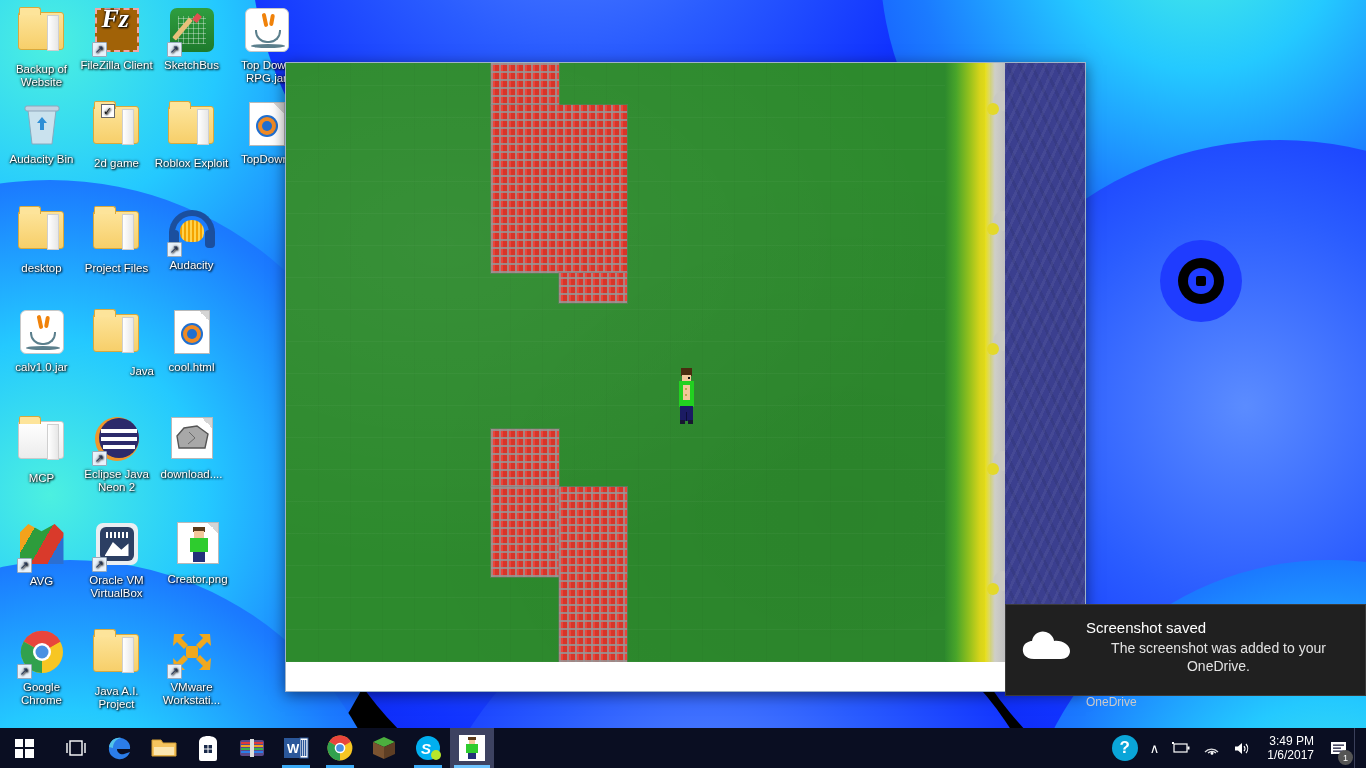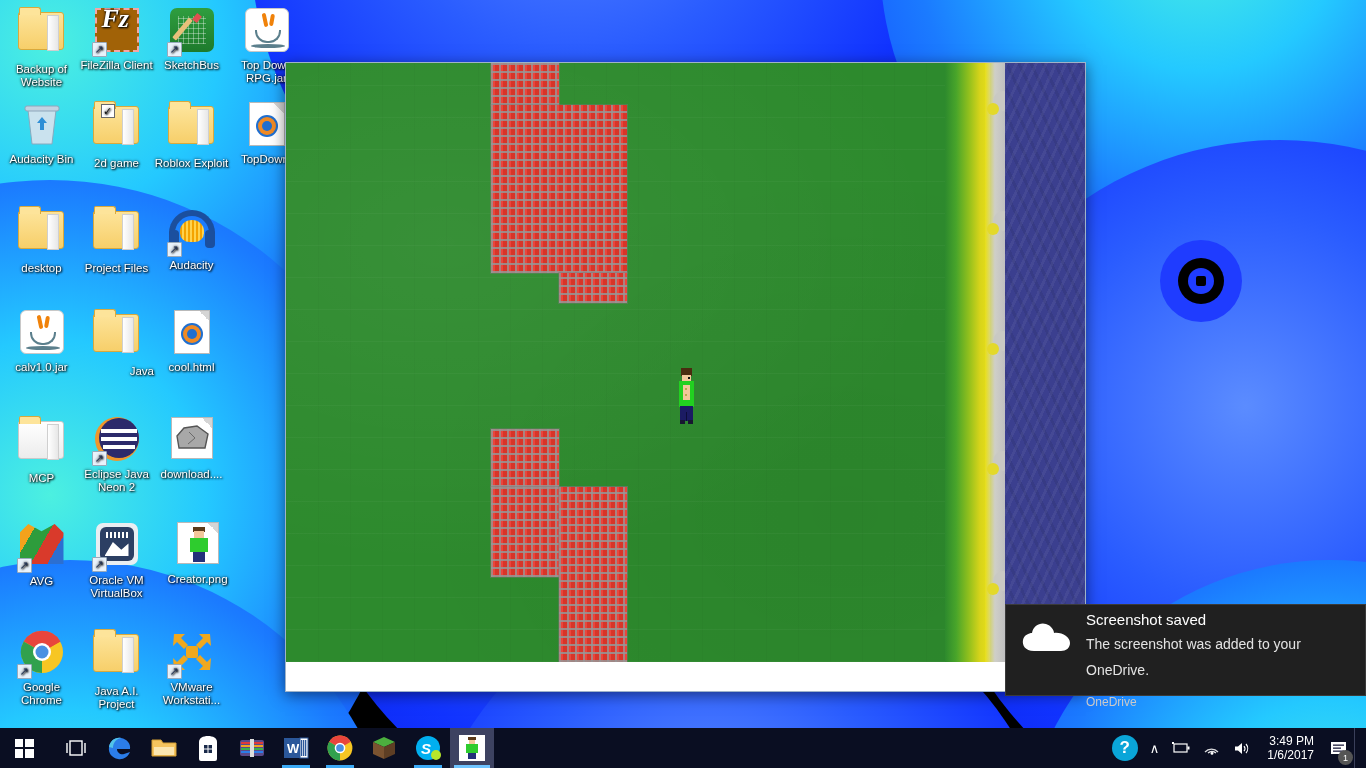--- a/index.html
+++ b/index.html
@@ -177,27 +177,27 @@
   .p-btn2  { left:7px;  top:26px;width:2px;  height:2px;  background:#b8a84a; }
   .p-legs  { left:2px;  top:38px;width:13px; height:15px; background:#1b1b63; }
   .p-gap   { left:8px;  top:44px;width:1px;  height:9px;  background:#0d0d3a; }
   .p-shoeL { left:2px;  top:52px;width:5px;  height:4px;  background:#171730; }
   .p-shoeR { left:10px; top:52px;width:5px;  height:4px;  background:#171730; }
 
   
   #toast{
     position:absolute; left:1005px; top:604px; width:361px; height:92px;
     background:#202020; border:1px solid #3a3a3a;
-    display:flex; padding:6px 14px 10px 14px; gap:12px;
+    display:flex; padding:14px 14px 10px 14px; gap:12px;
   }
   #toast-cloud{ width:54px; flex:0 0 54px; position:relative; margin-top:8px; }
   #toast-body{ flex:1; min-width:0; }
   #toast-title{ color:#fff; font-size:15px; line-height:18px; margin-bottom:2px; }
-  #toast-msg{ color:#e3e3e3; font-size:14px; line-height:26px; }
-  #toast-app{ color:#c9c9c9; font-size:12px; margin-top:12px; }
+  #toast-msg{ color:#e3e3e3; font-size:14px; line-height:18px;text-align:center; }
+  #toast-app{ color:#c9c9c9; font-size:12px; margin-top:20px; }
 
   
   #taskbar{
     position:absolute; left:0; bottom:0; width:1366px; height:40px;
     background:#0a0e22; display:flex; align-items:center;
   }
   #start-button{
     width:48px; height:40px; display:flex; align-items:center; justify-content:center;
     cursor:default;
   }

